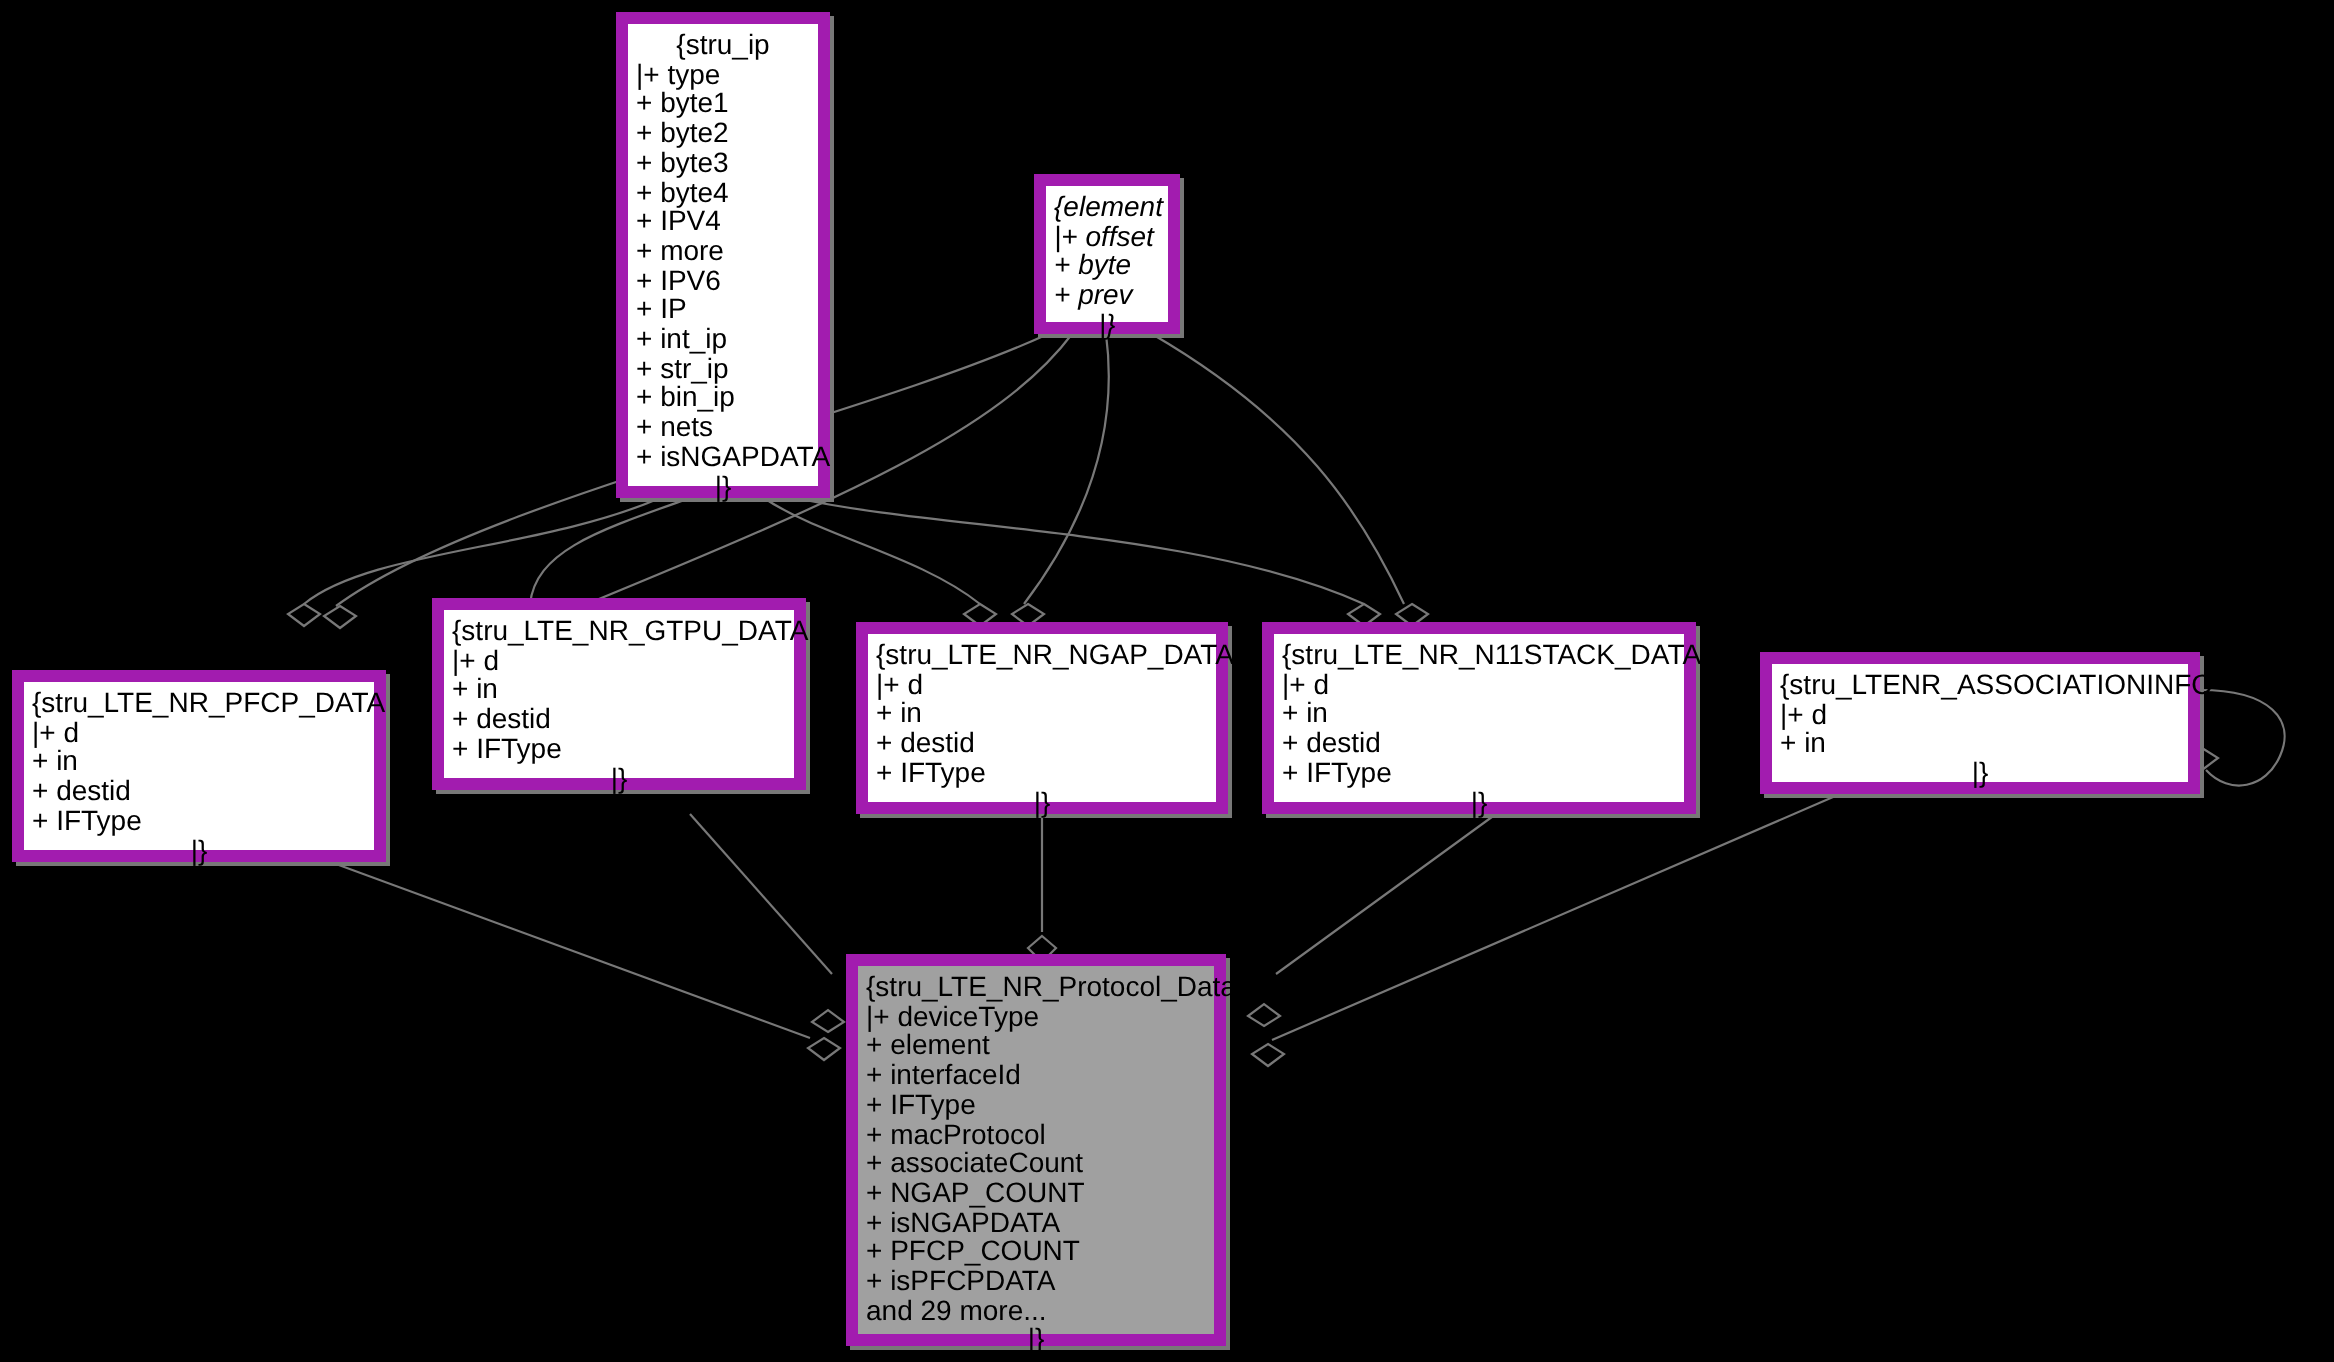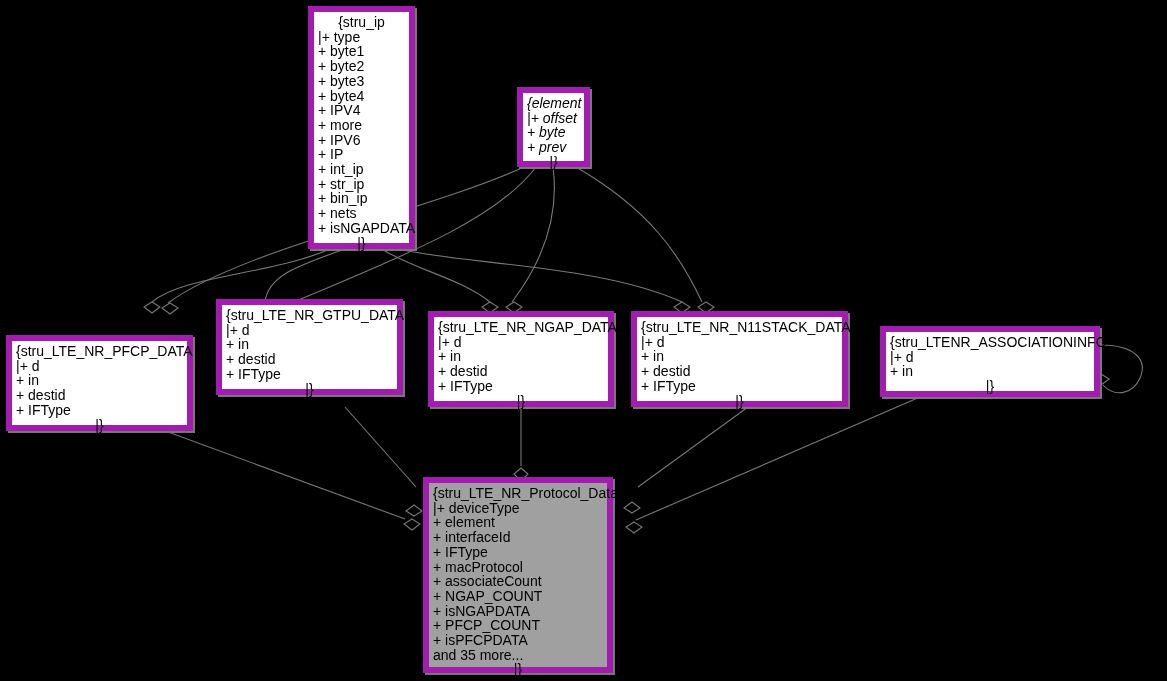--- a/index.html
+++ b/index.html
@@ -177,18 +177,18 @@
         <div class="attr">|+ deviceType</div>
         <div class="attr">+ element</div>
         <div class="attr">+ interfaceId</div>
         <div class="attr">+ IFType</div>
         <div class="attr">+ macProtocol</div>
         <div class="attr">+ associateCount</div>
         <div class="attr">+ NGAP_COUNT</div>
         <div class="attr">+ isNGAPDATA</div>
         <div class="attr">+ PFCP_COUNT</div>
         <div class="attr">+ isPFCPDATA</div>
-        <div class="attr">and 35 more...</div>
+        <div class="attr">and 29 more...</div>
         <div class="closer">|}</div>
       </div>
     </div>
 
 </div>
 
 </body></html>

